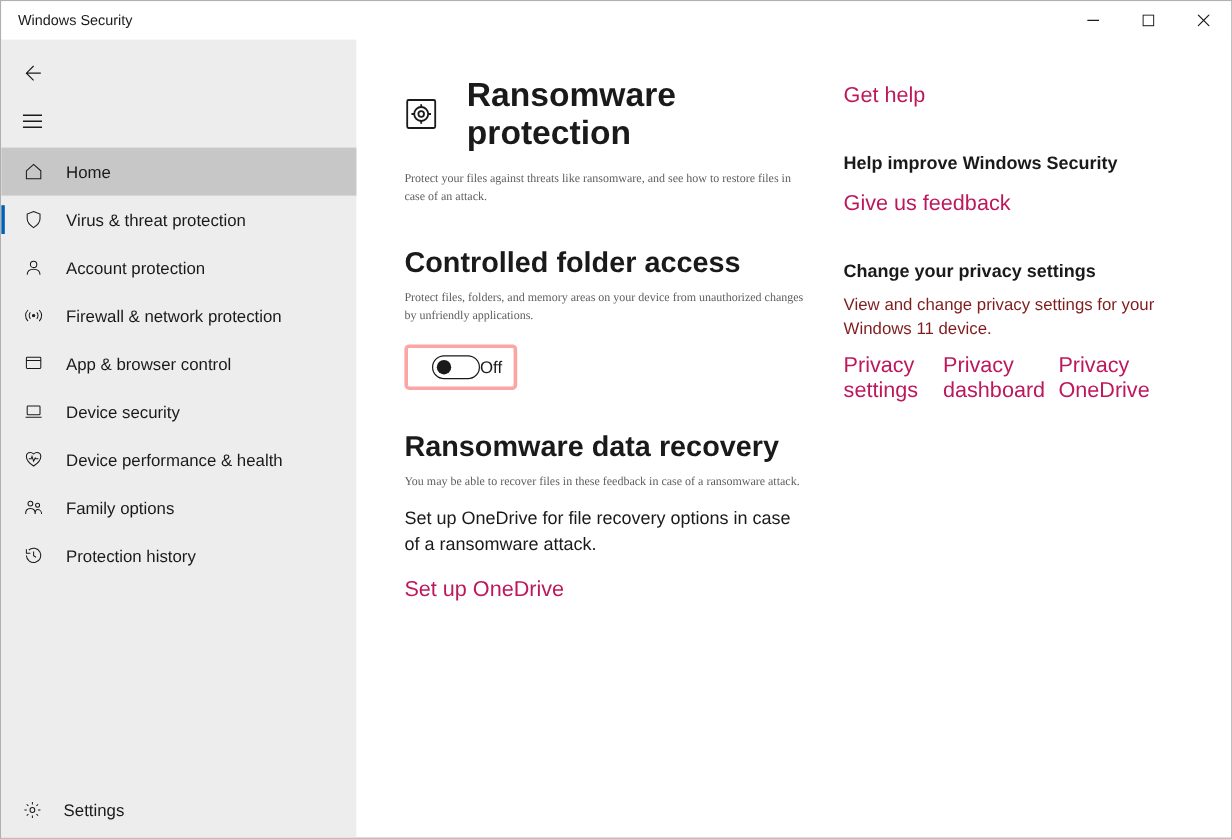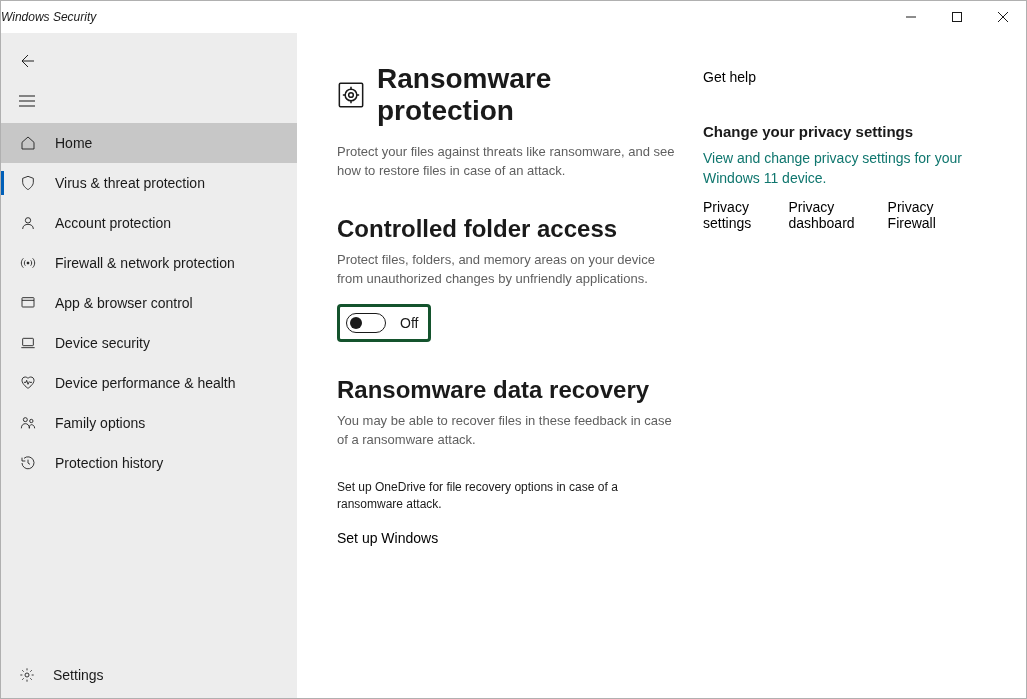--- a/index.html
+++ b/index.html
@@ -11,23 +11,22 @@
       width: 1027px;
       height: 699px;
       overflow: hidden;
       border: 1px solid #b0b0b0;
     }
     
     .title-bar {
       height: 32px;
       display: flex;
       align-items: center;
-      padding-left: 0;
+      padding-left: 14px;
       background: #fff;
-      font-style: italic;
     }
     .title-bar .app-title { font-size: 12px; color: #1a1a1a; }
     .title-bar .controls { margin-left: auto; display: flex; }
     .title-bar .ctl {
       width: 46px; height: 32px;
       display: flex; align-items: center; justify-content: center;
       font-family: "Segoe UI Symbol", sans-serif;
     }
     
     .app-body { display: flex; height: calc(100% - 32px); }
@@ -63,50 +62,50 @@
     .sidebar .spacer { flex: 1; }
     .sidebar .bottom {
       height: 46px;
       display: flex; align-items: center;
       padding-left: 18px; gap: 18px;
     }
     
     .main { flex: 1; display: flex; padding: 30px 4px 0 40px; }
     .content { width: 338px; }
     .right { width: 260px; margin-left: 28px; }
-    .page-header { display: flex; align-items: center; gap: 12px; margin-bottom: 16px; }
+    .page-header { display: flex; align-items: center; gap: 24px; margin-bottom: 16px; }
     .page-header h1 { font-size: 28px; font-weight: 600; }
     .page-header .hicon { width:28px; height:28px; display:flex; align-items:center; justify-content:center; }
-    .lead, .section p.desc { color: #5f5f5f; font-size: 13px; line-height: 1.45; }
+    .lead, .section p.desc { color: #5f5f5f; font-size: 10px; line-height: 1.45; font-family: Liberation Serif, serif; }
     .section { margin-top: 34px; }
     .section h2 { font-size: 24px; font-weight: 600; margin-bottom: 8px; }
-    .section .sub { margin-top: 29px; font-size:12px; color:#1a1a1a; line-height:1.45; }
+    .section .sub { margin-top: 12px; font-size:15px; color:#1a1a1a; line-height:1.45; }
     .toggle-row {
-      display: inline-flex; align-items: center; gap: 14px;
+      display: inline-flex; align-items: center; 
       margin-top: 16px;
-      border: 3px solid #14532d;
+      border: 3px solid #fca5a5;
       border-radius: 4px;
-      padding: 6px 10px 6px 6px;
+      padding: 6px 10px 6px 20px;
     }
     .toggle {
       width: 40px; height: 20px;
       border: 1px solid #1a1a1a;
       border-radius: 10px;
       background: #fff;
       position: relative;
     }
     .toggle .knob {
       position:absolute; left:3px; top:3px;
       width: 12px; height: 12px; border-radius: 50%;
       background: #1a1a1a;
     }
-    .link { color: #000000; font-size: 14px; margin-top: 16px; display:inline-block; }
+    .link { color: #be185d; font-size: 18px; margin-top: 16px; display:inline-block; }
     .right h3 { font-size: 15px; font-weight: 600; margin-bottom: 8px; }
     .right .block { margin-bottom: 38px; }
-    .right .block p { color:#0f766e; font-size:14px; line-height:1.45; }
+    .right .block p { color:#7f1d1d; font-size:14px; line-height:1.45; }
     .right .link-list { margin-top: 10px; display:flex; flex-direction:row; gap:10px; }
     svg { display:block; }
   </style>
 </head>
 <body>
 
 <div class="title-bar">
   <span class="app-title">Windows Security</span>
   <div class="controls">
     <div class="ctl">
@@ -258,32 +257,36 @@
               <div class="knob"></div>
             </div>
           <span>Off</span>
         </div>
       </div>
 
       <div class="section">
         <h2>Ransomware data recovery</h2>
         <p class="desc">You may be able to recover files in these feedback in case of a ransomware attack.</p>
         <p class="sub">Set up OneDrive for file recovery options in case of a ransomware attack.</p>
-        <a class="link">Set up Windows</a>
+        <a class="link">Set up OneDrive</a>
       </div>
     </div>
 
     <div class="right">
       <div class="block">
         <a class="link" style="margin-top:6px">Get help</a>
+      </div>
+      <div class="block">
+        <h3>Help improve Windows Security</h3>
+        <a class="link" style="margin-top:6px">Give us feedback</a>
       </div>
       <div class="block">
         <h3>Change your privacy settings</h3>
         <p style="margin-top:6px">View and change privacy settings for your Windows 11 device.</p>
         <div class="link-list">
           <a class="link" style="margin-top:0">Privacy settings</a>
           <a class="link" style="margin-top:0">Privacy dashboard</a>
-          <a class="link" style="margin-top:0">Privacy Firewall</a>
+          <a class="link" style="margin-top:0">Privacy OneDrive</a>
         </div>
       </div>
     </div>
   </div>
 </div>
 
 </body></html>

